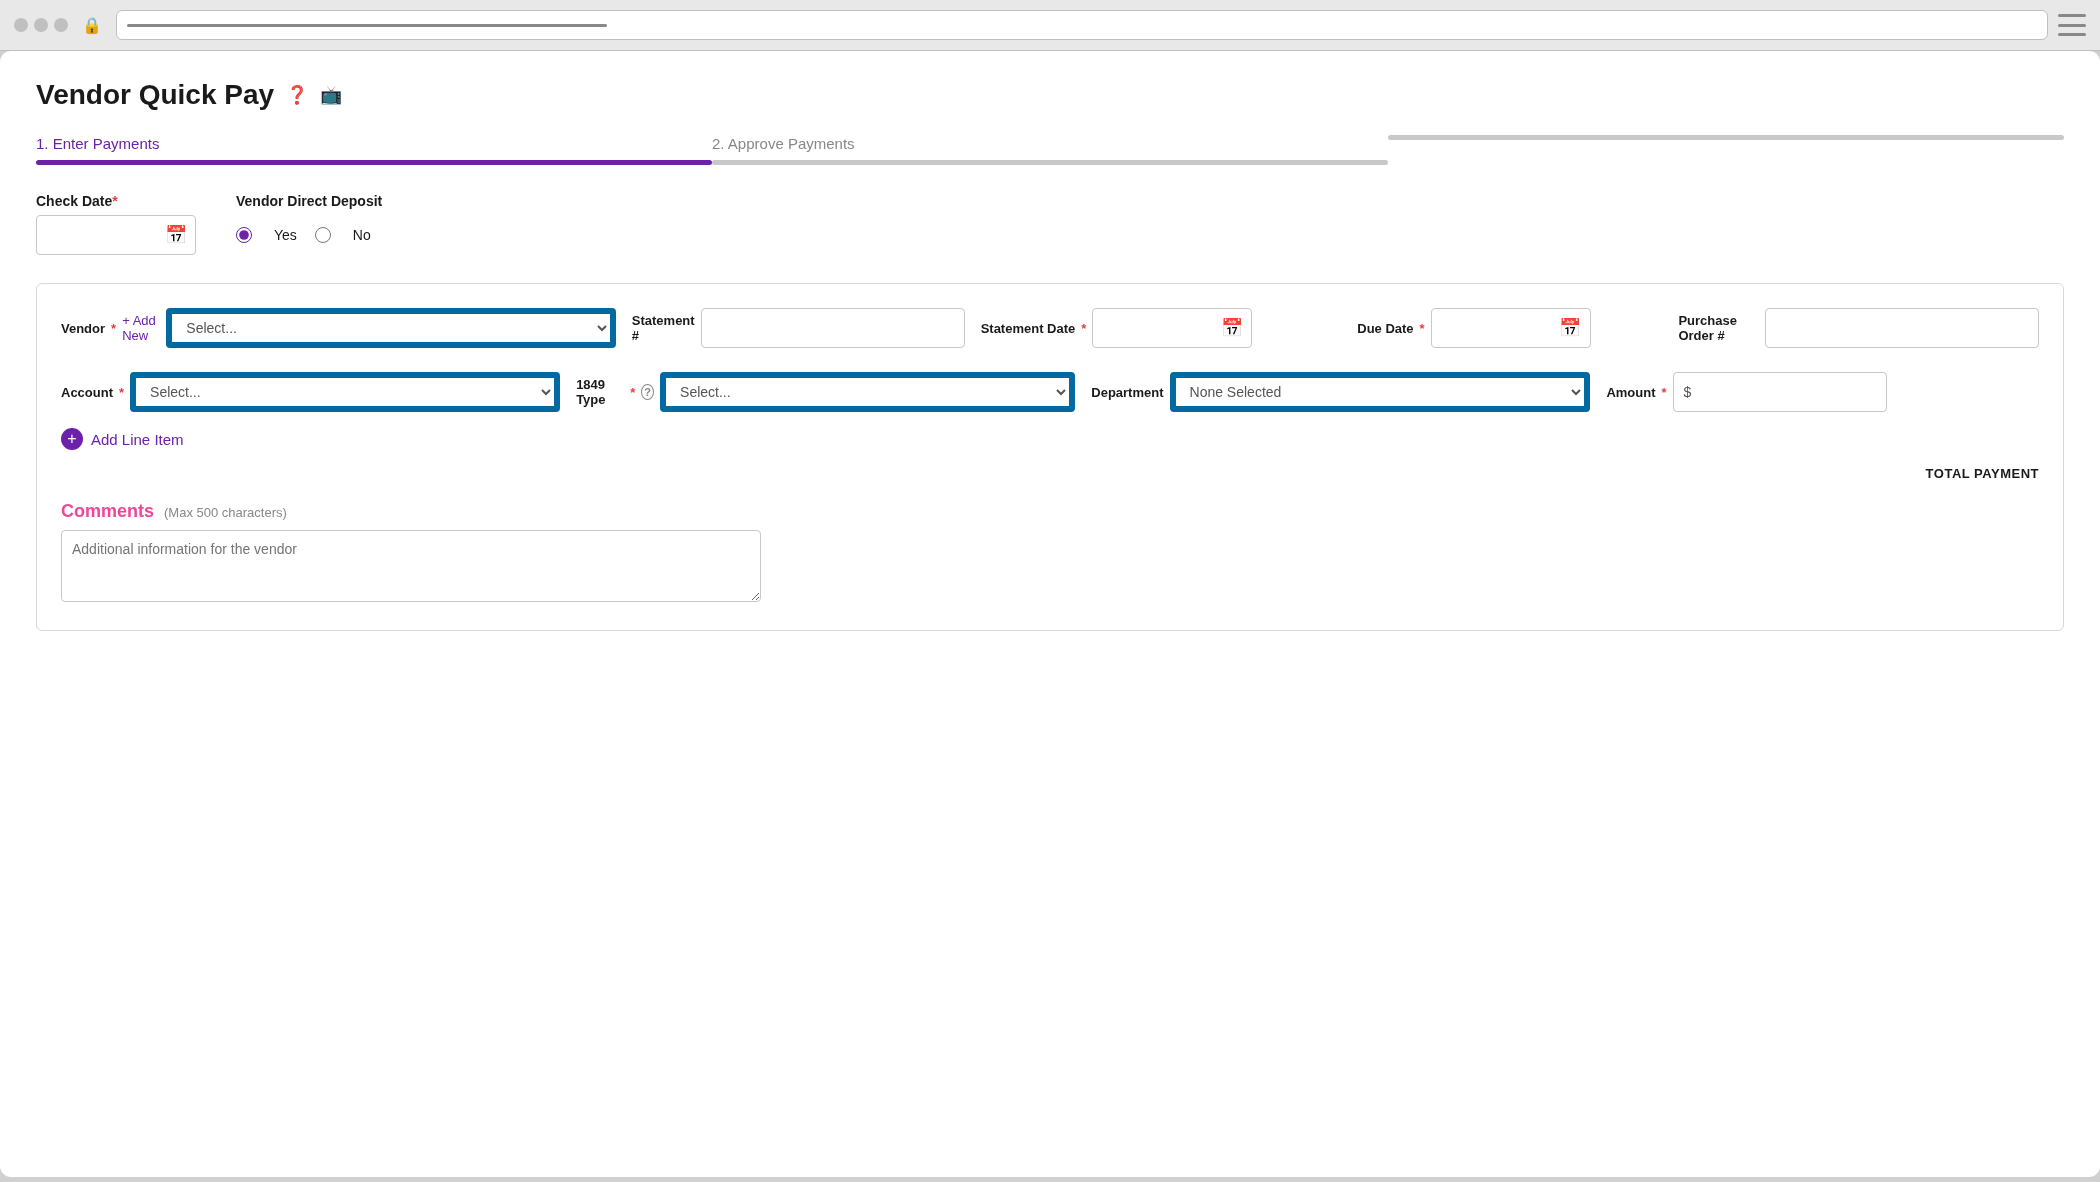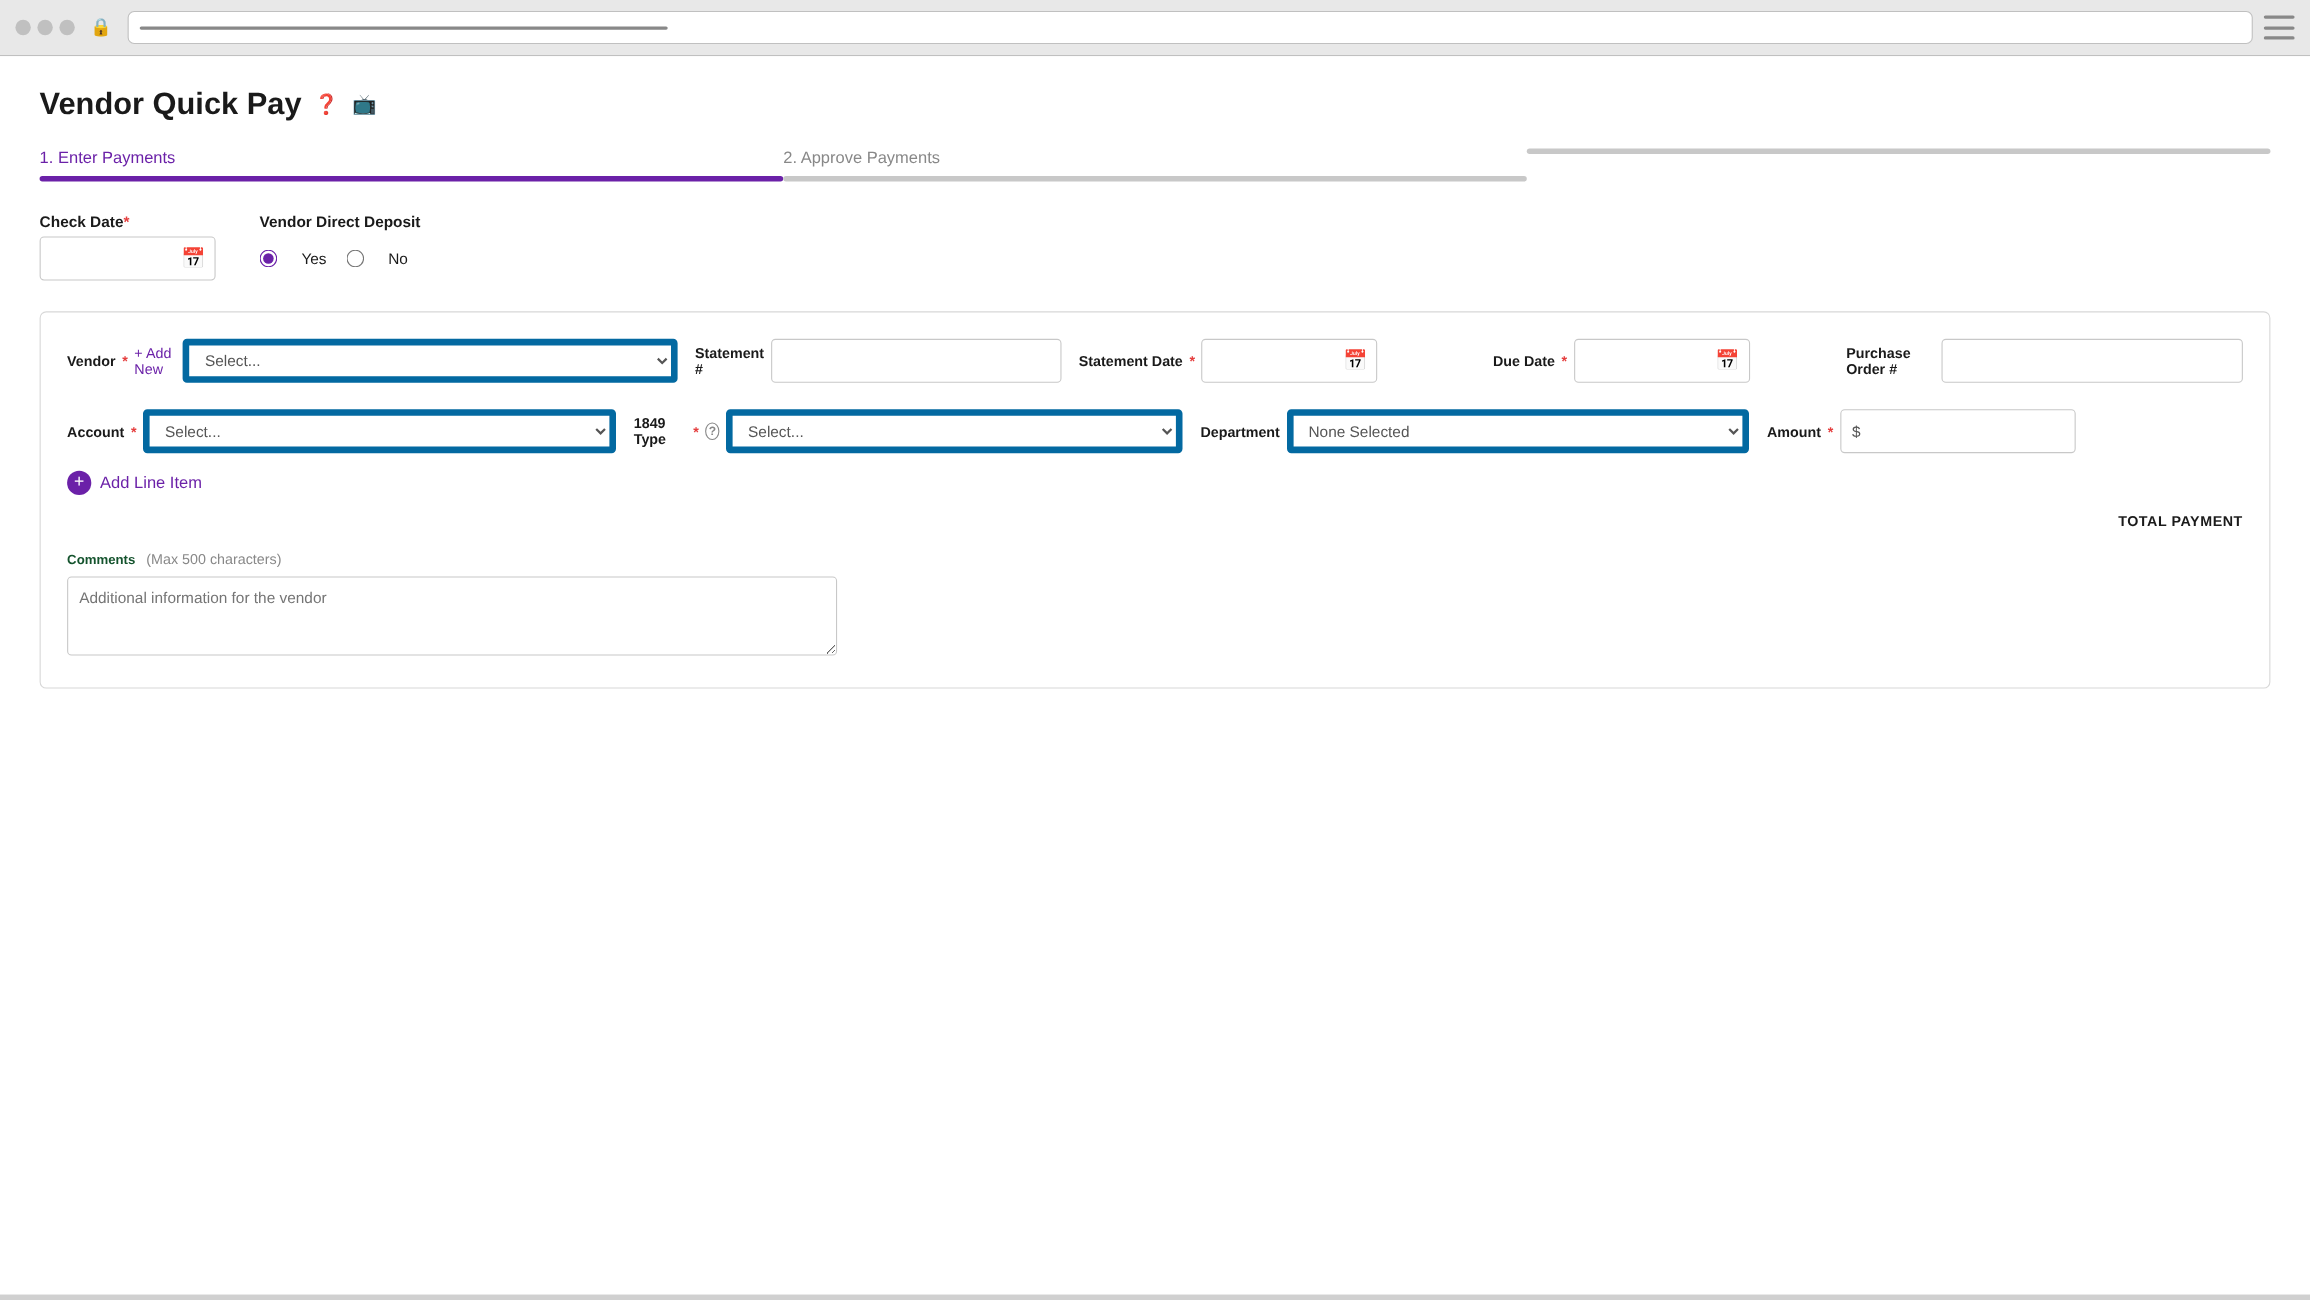--- a/index.html
+++ b/index.html
@@ -40,20 +40,21 @@
     }
     .hamburger-icon span {
       display: block; height: 3px; background: #888; border-radius: 2px;
     }
 
     
     .page-content {
       background: white;
       min-height: calc(100vh - 56px);
       padding: 28px 36px;
+      border-radius: 11px;
     }
 
     
     .page-title-row {
       display: flex; align-items: center; gap: 12px; margin-bottom: 24px;
     }
     .page-title {
       font-size: 28px; font-weight: 700; color: #1a1a1a;
     }
     .title-icon {
@@ -179,21 +180,21 @@
     .total-payment-row {
       display: flex; justify-content: flex-end; margin-top: 16px; padding-right: 0;
     }
     .total-payment-label {
       font-size: 13px; font-weight: 700; color: #1a1a1a; letter-spacing: 0.5px; text-transform: uppercase;
     }
 
     
     .comments-section { margin-top: 20px; }
     .comments-label-row { display: flex; align-items: baseline; gap: 10px; margin-bottom: 8px; }
-    .comments-label { font-size: 12px; font-weight: 600; color: #14532d; }
+    .comments-label { font-size: 18px; font-weight: 600; color: #ec4899; }
     .comments-max { font-size: 13px; color: #888; }
     .comments-textarea {
       width: 100%; max-width: 700px; height: 72px;
       border: 1px solid #c8c8c8; border-radius: 4px;
       padding: 10px; font-size: 14px; color: #888;
       resize: vertical; font-family: inherit; background: white;
     }
   </style>
 </head>
 <body>

